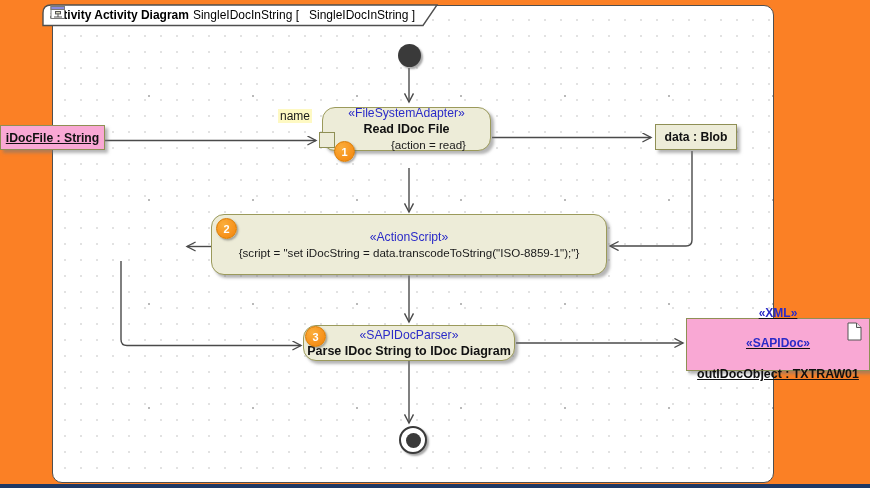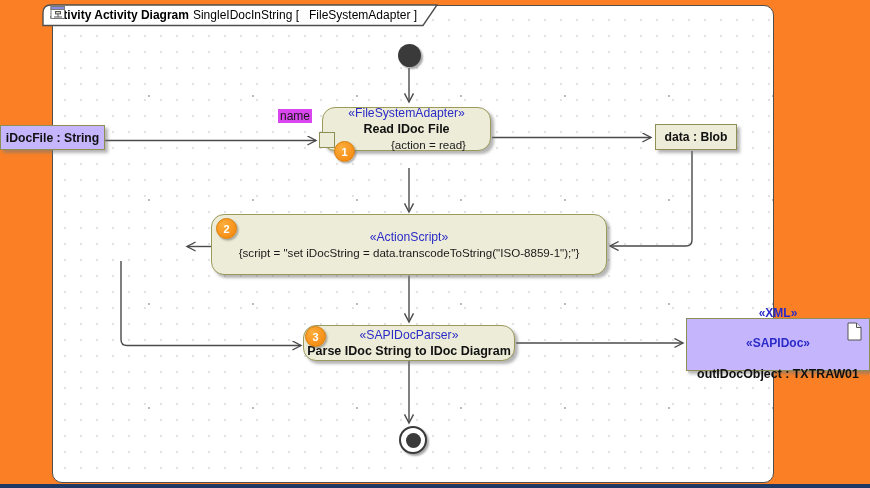--- a/index.html
+++ b/index.html
@@ -32,42 +32,42 @@
     font-size: 12px; color: #000; white-space: nowrap;
     display: flex; align-items: center; gap: 4px;
   }
   #tab-text .bold { font-weight: bold; }
   .tab-icon { display: inline-block; margin: 0 1px; }
   
   #edges { position: absolute; left: 0; top: 0; z-index: 2; pointer-events: none; }
   #edges path { fill: none; stroke: #4A4A4A; stroke-width: 1.4px; }
   .edge-label {
     position: absolute; font-size: 12px; color: #1a1a1a;
-    background: #d946ef; padding: 0 2px; z-index: 3;
+    background: #fef9c3; padding: 0 2px; z-index: 3;
   }
   
   .activity {
     position: absolute; z-index: 4;
     background: #EDECD8; border: 1.5px solid #9B9A5B; border-radius: 13px;
     box-shadow: 3px 3px 3px rgba(120,120,120,0.55);
     display: flex; flex-direction: column; align-items: center; justify-content: center;
   }
   .stereotype { color: #2B2BC8; font-size: 12.2px; line-height: 15px; white-space: nowrap; }
   .node-name { color: #111; font-size: 12.5px; font-weight: bold; line-height: 16px; white-space: nowrap; }
   .constraint { color: #1a1a1a; font-size: 11.6px; line-height: 15px; white-space: nowrap; }
   
   .obj {
     position: absolute; z-index: 4;
     border: 1.4px solid #8F8F55;
     box-shadow: 3px 3px 3px rgba(120,120,120,0.55);
     display: flex; align-items: center; justify-content: center;
     font-size: 12.2px; font-weight: bold; color: #111; white-space: nowrap;
   }
   .obj.cream { background: #EDECD8; }
-  .obj.lav   { background: #c4b5fd; }
+  .obj.lav   { background: #f9a8d4; text-decoration: underline; }
   #obj-out { flex-direction: column; justify-content: center; gap: 16px; }
   #obj-out .stereotype { font-size: 12px; line-height: 14px; }
   #obj-out .obj-label { font-size: 12.4px; line-height: 17px; }
   #doc-icon { position: absolute; right: 7px; top: 3px; }
   
   #pin-name {
     position: absolute; left: 319px; top: 132px; width: 16px; height: 16px;
     background: #EDECD8; border: 1.4px solid #8F8F55; z-index: 5;
   }
   .badge {
@@ -122,21 +122,21 @@
       <span>SingleIDocInString [</span>
       <span class="tab-icon">
         <svg width="16" height="15" viewBox="0 0 16 15">
           <rect x="1" y="1.5" width="13.5" height="12" fill="#ffffff" stroke="#7a7a7a" stroke-width="1"></rect>
           <rect x="1" y="1.5" width="13.5" height="3" fill="#8a8adf" stroke="#7a7a7a" stroke-width="1"></rect>
           <rect x="5.5" y="6.5" width="5" height="2.4" fill="#d8d8c2" stroke="#555"></rect>
           <line x1="8" y1="8.9" x2="8" y2="12" stroke="#555"></line>
           <line x1="4" y1="12" x2="12" y2="12" stroke="#555"></line>
         </svg>
       </span>
-      <span>FileSystemAdapter ]</span>
+      <span>SingleIDocInString ]</span>
     </div>
   </div>
 
   <svg id="edges" width="870" height="488">
     <defs>
       <marker id="arrow" markerWidth="12" markerHeight="12" refX="8.6" refY="5" orient="auto" markerUnits="userSpaceOnUse">
         <path d="M0,0.5 L8.6,5 L0,9.5" fill="none" stroke="#4A4A4A" stroke-width="1.4"></path>
       </marker>
     </defs>
     <path d="M409,68 V102" marker-end="url(#arrow)"></path>

